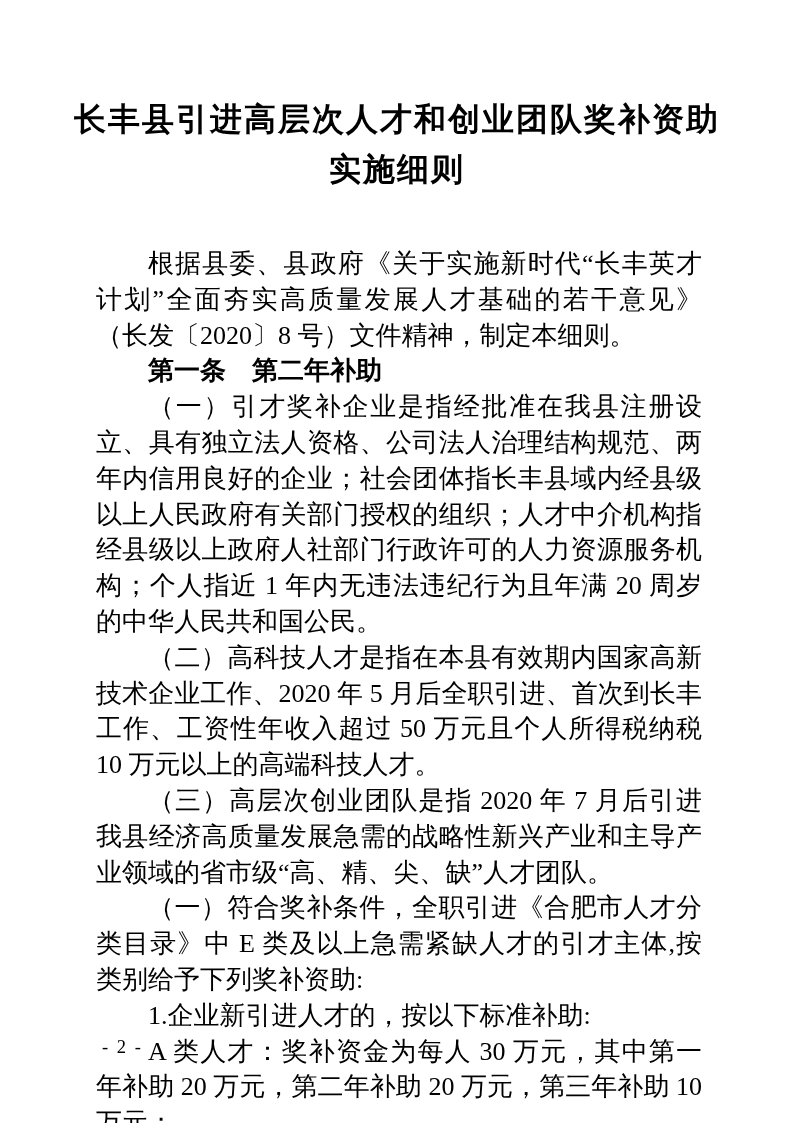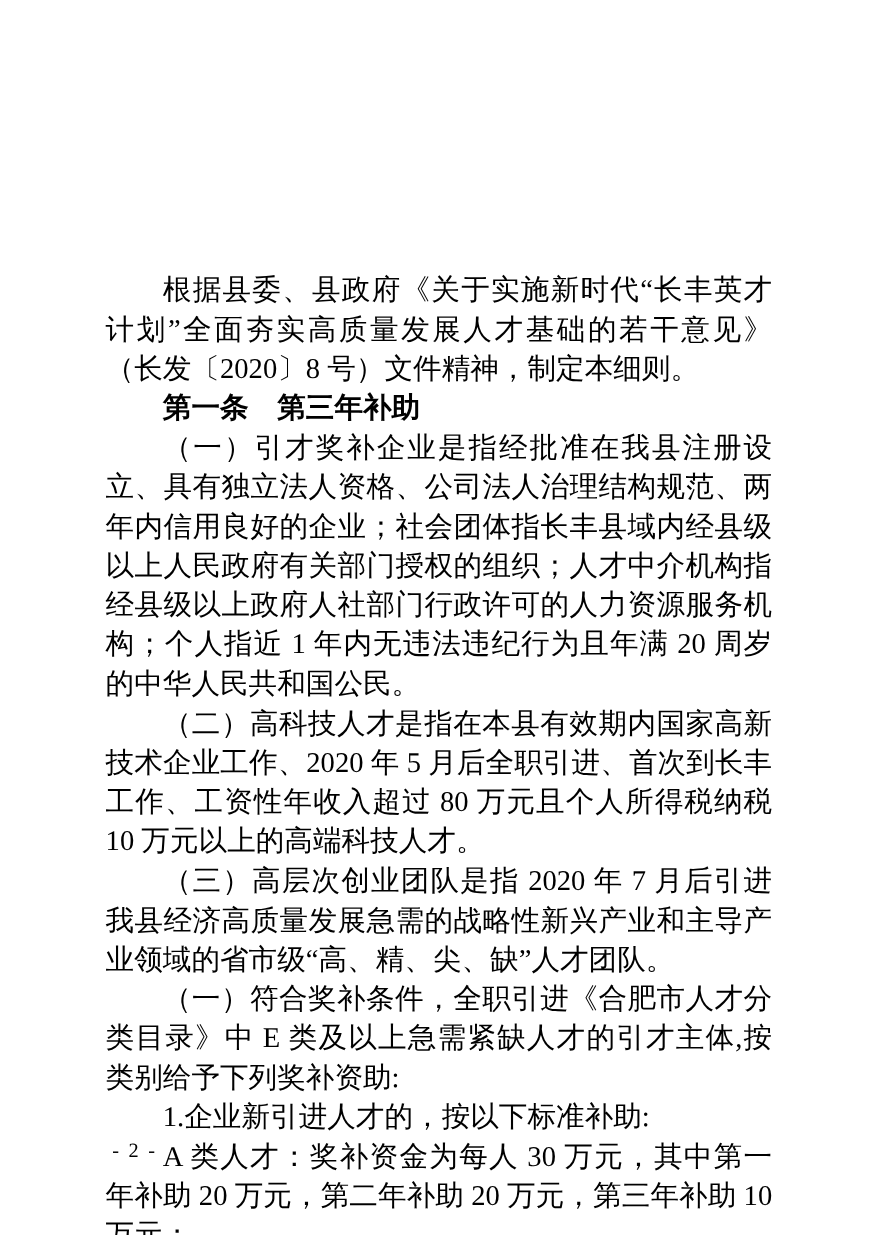--- a/index.html
+++ b/index.html
@@ -58,26 +58,30 @@
     line-height: 24px;
     letter-spacing: 2px;
     font-family: "Liberation Serif", "DejaVu Serif", serif;
   }
 </style>
 </head>
 <body>
 
 <div class="page">
 
+  <div class="doc-title">
+    <div class="title-line">长丰县引进高层次人才和创业团队奖补资助</div>
+    <div class="title-line">实施细则</div>
+  </div>
 
   <div class="doc-body">
     <p class="body-para">根据县委、县政府《关于实施新时代“长丰英才计划”全面夯实高质量发展人才基础的若干意见》（长发〔2020〕8 号）文件精神，制定本细则。</p>
-    <p class="section-heading">第一条　第三年补助</p>
+    <p class="section-heading">第一条　第二年补助</p>
     <p class="body-para">（一）引才奖补企业是指经批准在我县注册设立、具有独立法人资格、公司法人治理结构规范、两年内信用良好的企业；社会团体指长丰县域内经县级以上人民政府有关部门授权的组织；人才中介机构指经县级以上政府人社部门行政许可的人力资源服务机构；个人指近 1 年内无违法违纪行为且年满 20 周岁的中华人民共和国公民。</p>
-    <p class="body-para">（二）高科技人才是指在本县有效期内国家高新技术企业工作、2020 年 5 月后全职引进、首次到长丰工作、工资性年收入超过 80 万元且个人所得税纳税 10 万元以上的高端科技人才。</p>
+    <p class="body-para">（二）高科技人才是指在本县有效期内国家高新技术企业工作、2020 年 5 月后全职引进、首次到长丰工作、工资性年收入超过 50 万元且个人所得税纳税 10 万元以上的高端科技人才。</p>
     <p class="body-para">（三）高层次创业团队是指 2020 年 7 月后引进我县经济高质量发展急需的战略性新兴产业和主导产业领域的省市级“高、精、尖、缺”人才团队。</p>
     <p class="body-para">（一）符合奖补条件，全职引进《合肥市人才分类目录》中 E 类及以上急需紧缺人才的引才主体,按类别给予下列奖补资助:</p>
     <p class="body-para">1.企业新引进人才的，按以下标准补助:</p>
     <p class="body-para">A 类人才：奖补资金为每人 30 万元，其中第一年补助 20 万元，第二年补助 20 万元，第三年补助 10 万元；</p>
   </div>
 
   <div class="page-footer">- 2 -</div>
 
 </div>
 

